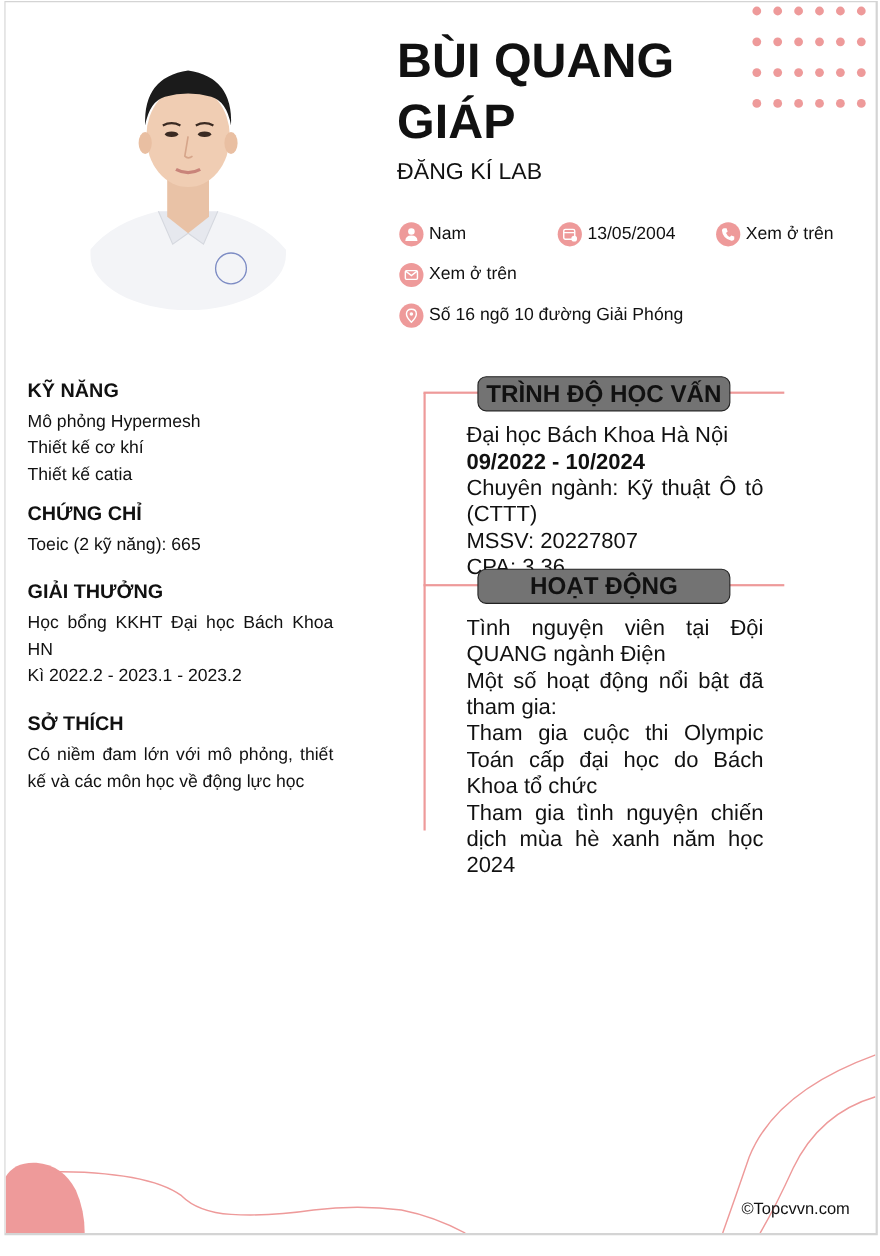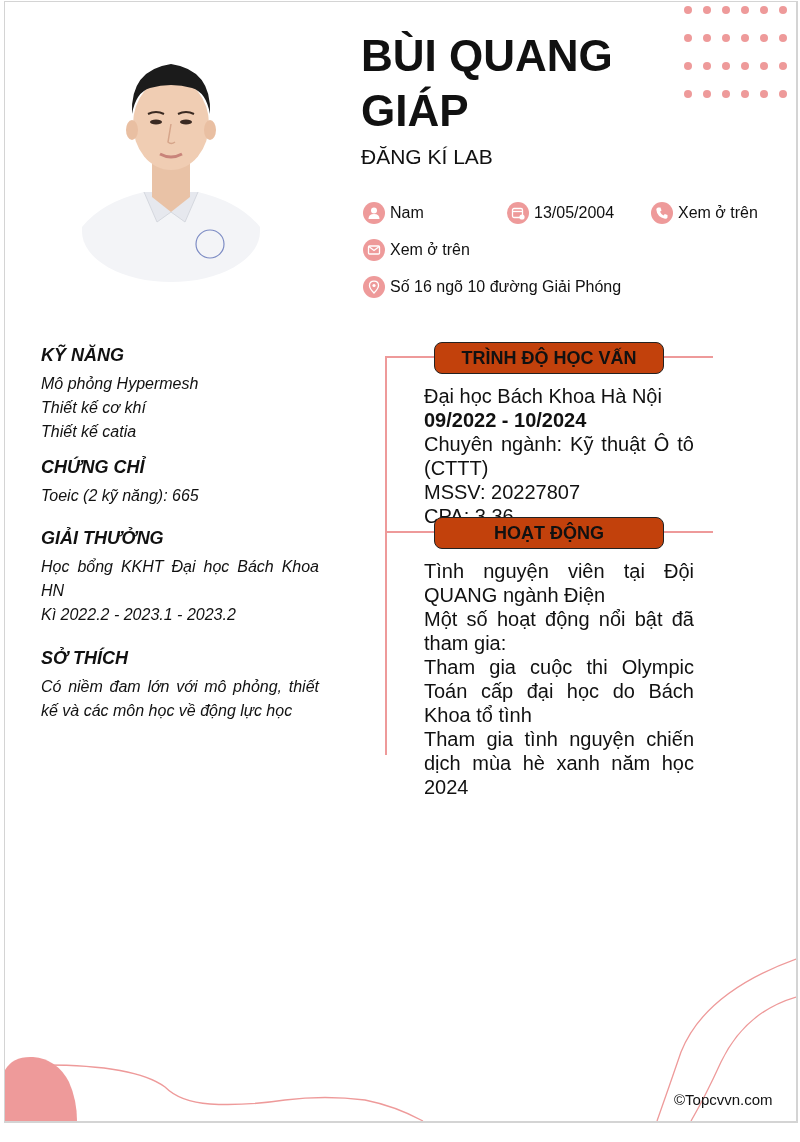--- a/index.html
+++ b/index.html
@@ -19,29 +19,29 @@
 
   .name { position: absolute; left: 356px; top: 26px; width: 320px;
           font-size: 44px; font-weight: bold; line-height: 55px; color: #111; }
   .position { position: absolute; left: 356px; top: 143px; font-size: 21px; color: #111; }
 
   .info { position: absolute; display: flex; align-items: center; font-size: 16px; color: #111; }
   .info .ic { width: 22px; height: 22px; border-radius: 50%; background: #ee9a9a;
               display: inline-flex; align-items: center; justify-content: center; margin-right: 5px; }
   .info .ic svg { display: block; }
 
-  .left { position: absolute; left: 36px; width: 278px; font-style: italic; }
+  .left { position: absolute; left: 20px; width: 278px; }
   .sec-title { font-size: 18px; font-weight: bold; color: #111; margin: 0; line-height: 24px; }
   .sec-body { font-size: 16px; line-height: 24px; color: #111; text-align: justify; }
   .sec-body div { text-align: justify; }
 
   .tl-v { position: absolute; left: 380px; top: 355px; width: 2px; height: 398px; background: #ee9a9a; }
   .tl-h { position: absolute; height: 2px; background: #ee9a9a; }
   .heading-box { position: absolute; left: 429px; width: 228px; height: 30px; border: 1px solid #222;
-                 border-radius: 8px; background: #c2410c; text-align: center; font-size: 18px;
+                 border-radius: 8px; background: #737373; text-align: center; font-size: 22px;
                  font-weight: bold; line-height: 30px; color: #111; }
   .right-body { position: absolute; left: 419px; width: 270px; font-size: 20px; line-height: 24px; color: #111; }
   .right-body div { text-align: justify; }
   .bold { font-weight: bold; }
 
   .copyright { position: absolute; left: 669px; top: 1089px; font-size: 15px; color: #111; }
   .deco { position: absolute; left: 0; top: 0; }
 </style>
 </head>
 <body>
@@ -195,21 +195,21 @@
     <div>CPA: 3.36</div>
   </div>
 
   <div class="tl-h" style="left:380px;top:529px;width:50px"></div>
   <div class="tl-h" style="left:658px;top:529px;width:50px"></div>
   <div class="heading-box" style="top:515px">HOẠT ĐỘNG</div>
 
   <div class="right-body" style="top:557px">
     <div>Tình nguyện viên tại Đội QUANG ngành Điện</div>
     <div>Một số hoạt động nổi bật đã tham gia:</div>
-    <div>Tham gia cuộc thi Olympic Toán cấp đại học do Bách Khoa tổ tình</div>
+    <div>Tham gia cuộc thi Olympic Toán cấp đại học do Bách Khoa tổ chức</div>
     <div>Tham gia tình nguyện chiến dịch mùa hè xanh năm học 2024</div>
   </div>
 
   <svg class="deco" width="791" height="1119" viewBox="0 0 791 1119">
     <path d="M0 1119 L0 1068 Q8 1054 28 1055 Q52 1057 64 1080 Q72 1098 72 1119 Z" fill="#ee9a9a"></path>
     <path d="M40 1063 Q130 1063 160 1085 Q175 1100 205 1102 Q240 1104 280 1098 Q320 1093 360 1098 Q390 1104 418 1119" fill="none" stroke="#ee9a9a" stroke-width="1.3"></path>
     <path d="M791 957 Q700 990 676 1050 Q664 1085 652 1119" fill="none" stroke="#ee9a9a" stroke-width="1.3"></path>
     <path d="M791 995 Q740 1010 716 1060 Q700 1095 686 1119" fill="none" stroke="#ee9a9a" stroke-width="1.3"></path>
   </svg>
 

